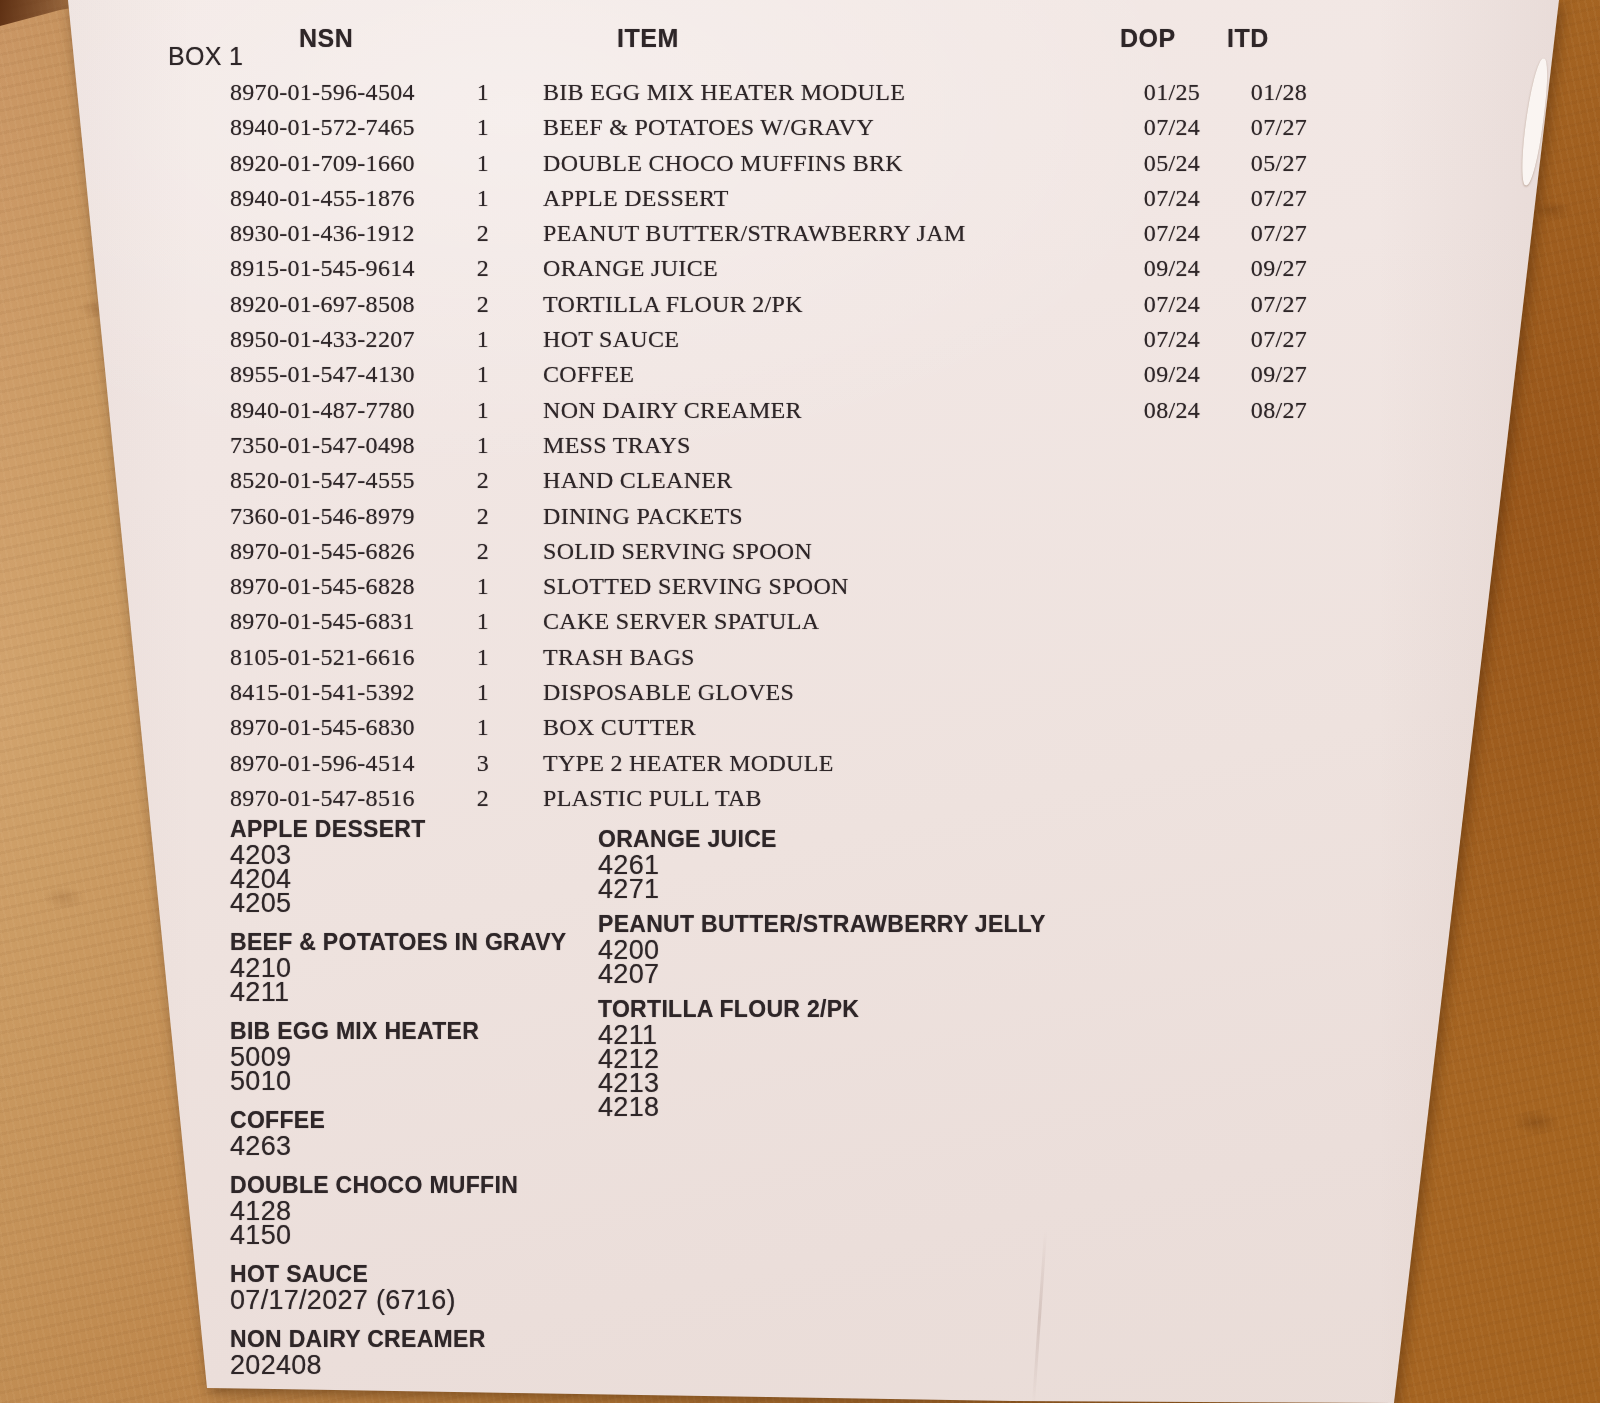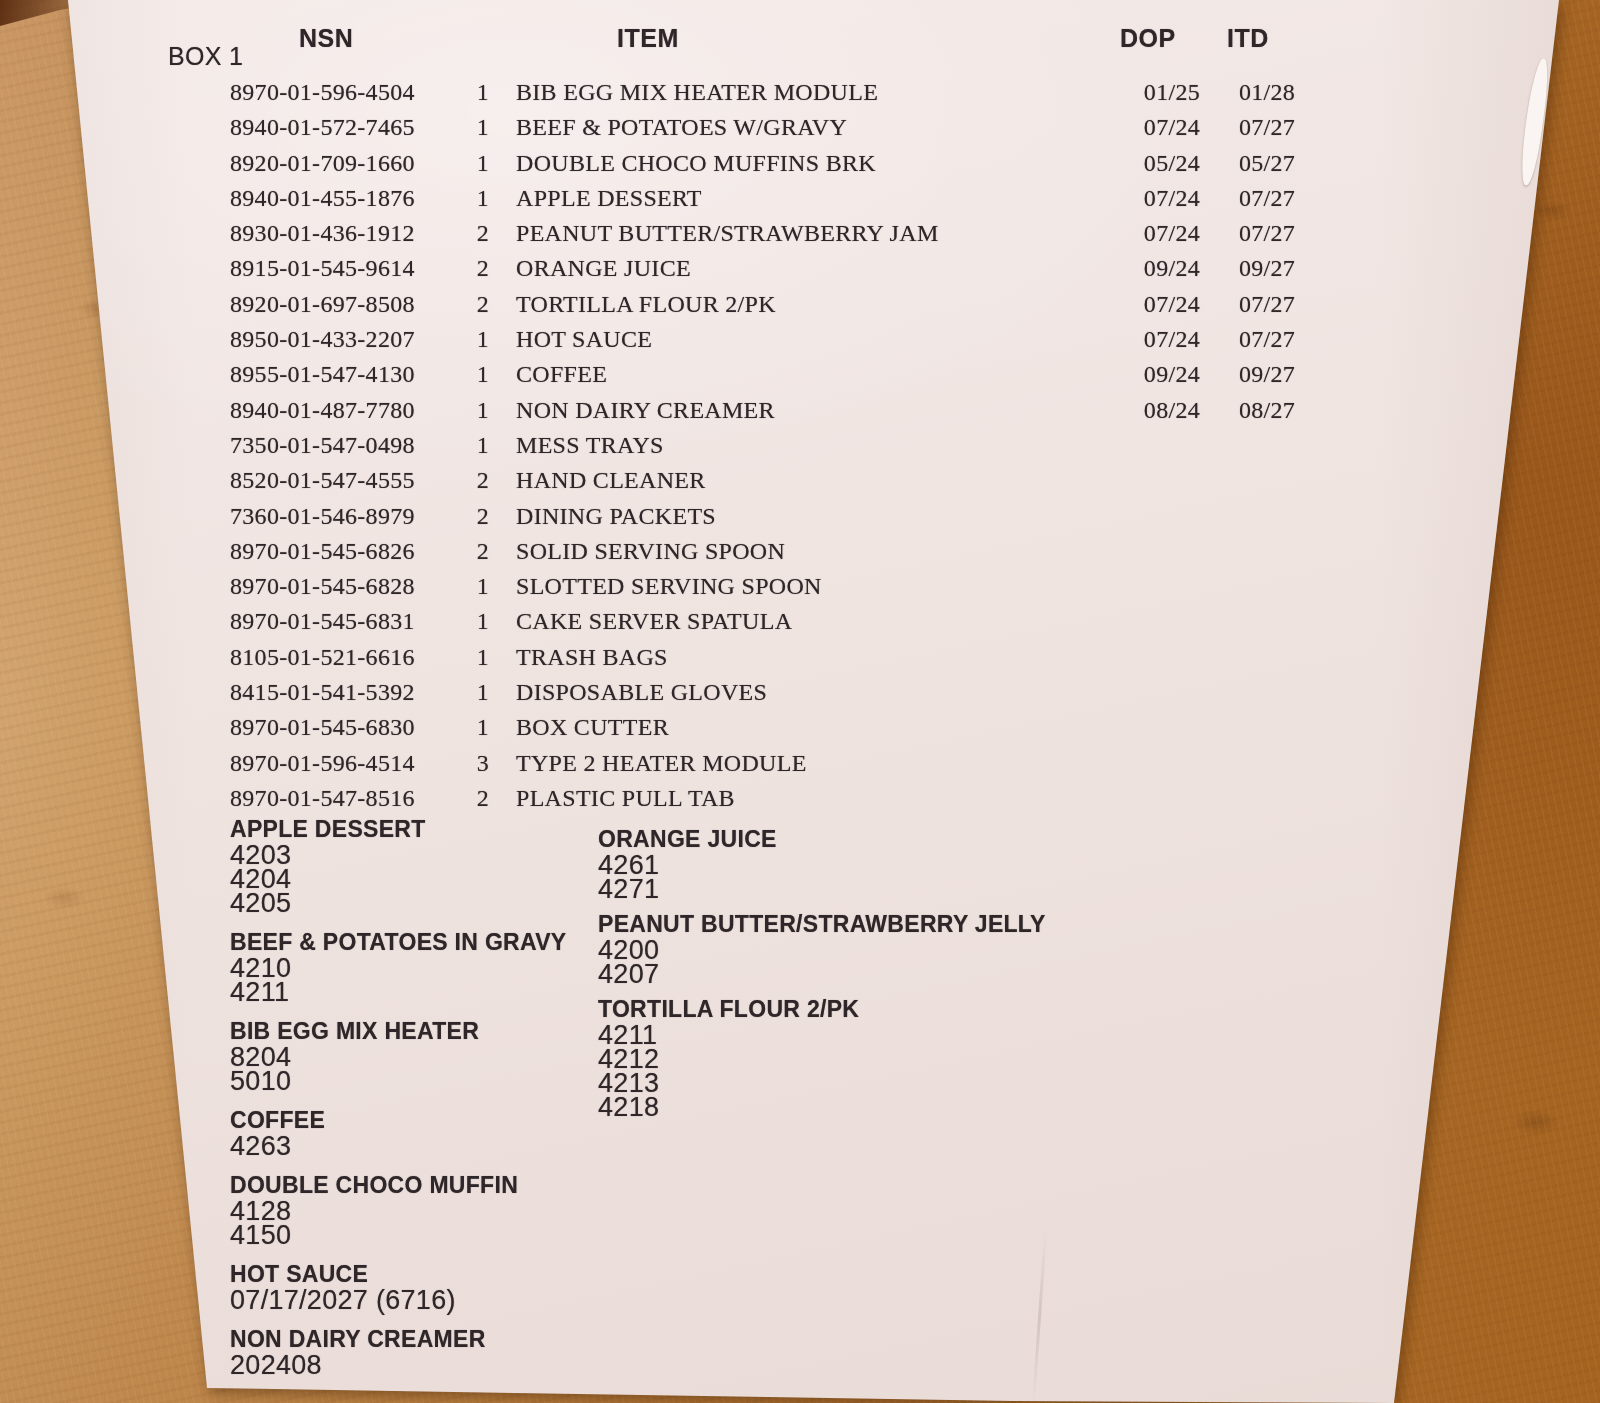--- a/index.html
+++ b/index.html
@@ -51,23 +51,23 @@
   .h-nsn{left:299px;}
   .h-item{left:617px;}
   .h-dop{left:1120px;}
   .h-itd{left:1227px;}
   .box-label{position:absolute;left:168px;top:42px;font-size:25px;letter-spacing:0.3px;}
   .rows{position:absolute;left:0;top:74px;width:1584px;font-family:Liberation Serif, serif;}
   .row{position:relative;height:35.3px;}
   .row span{position:absolute;top:5px;font-size:24px;letter-spacing:0.3px;}
   .c-nsn{left:230px;}
   .c-qty{left:468px;width:30px;text-align:center;}
-  .c-item{left:516px;}
+  .c-item{left:543px;}
   .c-dop{left:1100px;width:100px;text-align:right;}
-  .c-itd{left:1227px;width:80px;text-align:center;}
+  .c-itd{left:1227px;width:80px;text-align:right;}
   .lots-left{position:absolute;left:230px;top:816px;width:390px;}
   .lots-right{position:absolute;left:598px;top:826px;width:470px;}
   .lot-title{font-size:23px;font-weight:bold;letter-spacing:0.3px;line-height:27px;margin-top:14px;}
   .lots-right .lot-title{margin-top:10px;}
   .lot-section:first-child .lot-title{margin-top:0;}
   .lot-line{font-size:27px;line-height:24px;letter-spacing:0.3px;}
 </style>
 </head>
 <body>
 
@@ -249,21 +249,21 @@
           <div class="lot-section">
     <div class="lot-title ink">BEEF &amp; POTATOES IN GRAVY</div>
     <div class="lot-lines">
               <div class="lot-line ink">4210</div>
               <div class="lot-line ink">4211</div>
             </div>
   </div>
           <div class="lot-section">
     <div class="lot-title ink">BIB EGG MIX HEATER</div>
     <div class="lot-lines">
-              <div class="lot-line ink">8204</div>
+              <div class="lot-line ink">5009</div>
               <div class="lot-line ink">5010</div>
             </div>
   </div>
           <div class="lot-section">
     <div class="lot-title ink">COFFEE</div>
     <div class="lot-lines">
               <div class="lot-line ink">4263</div>
             </div>
   </div>
           <div class="lot-section">

